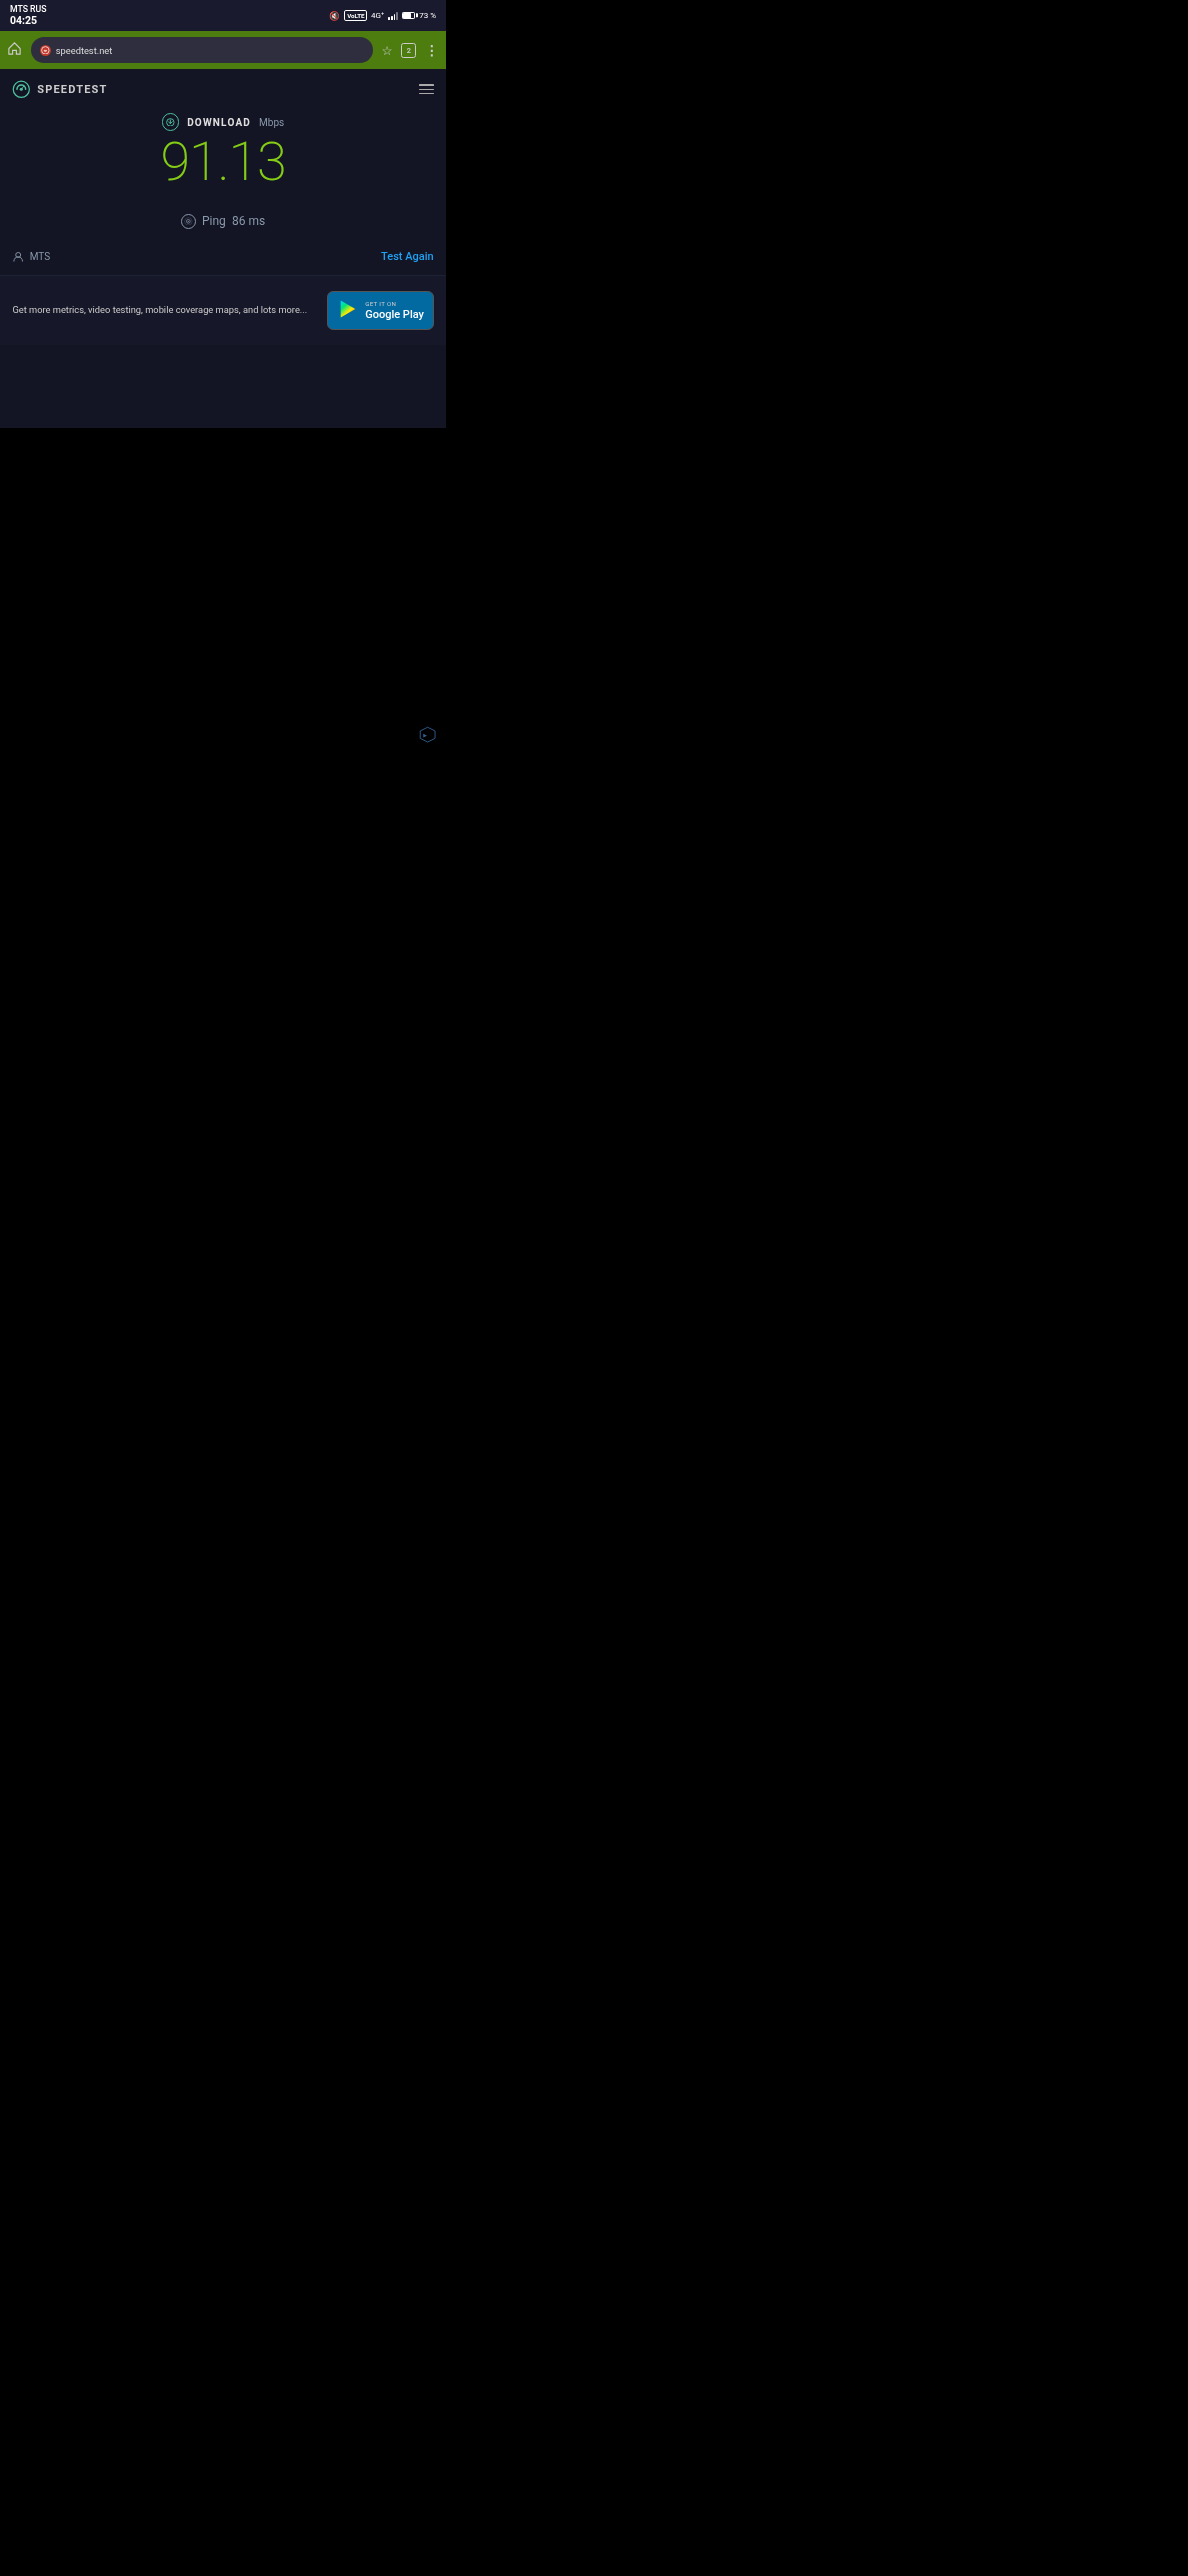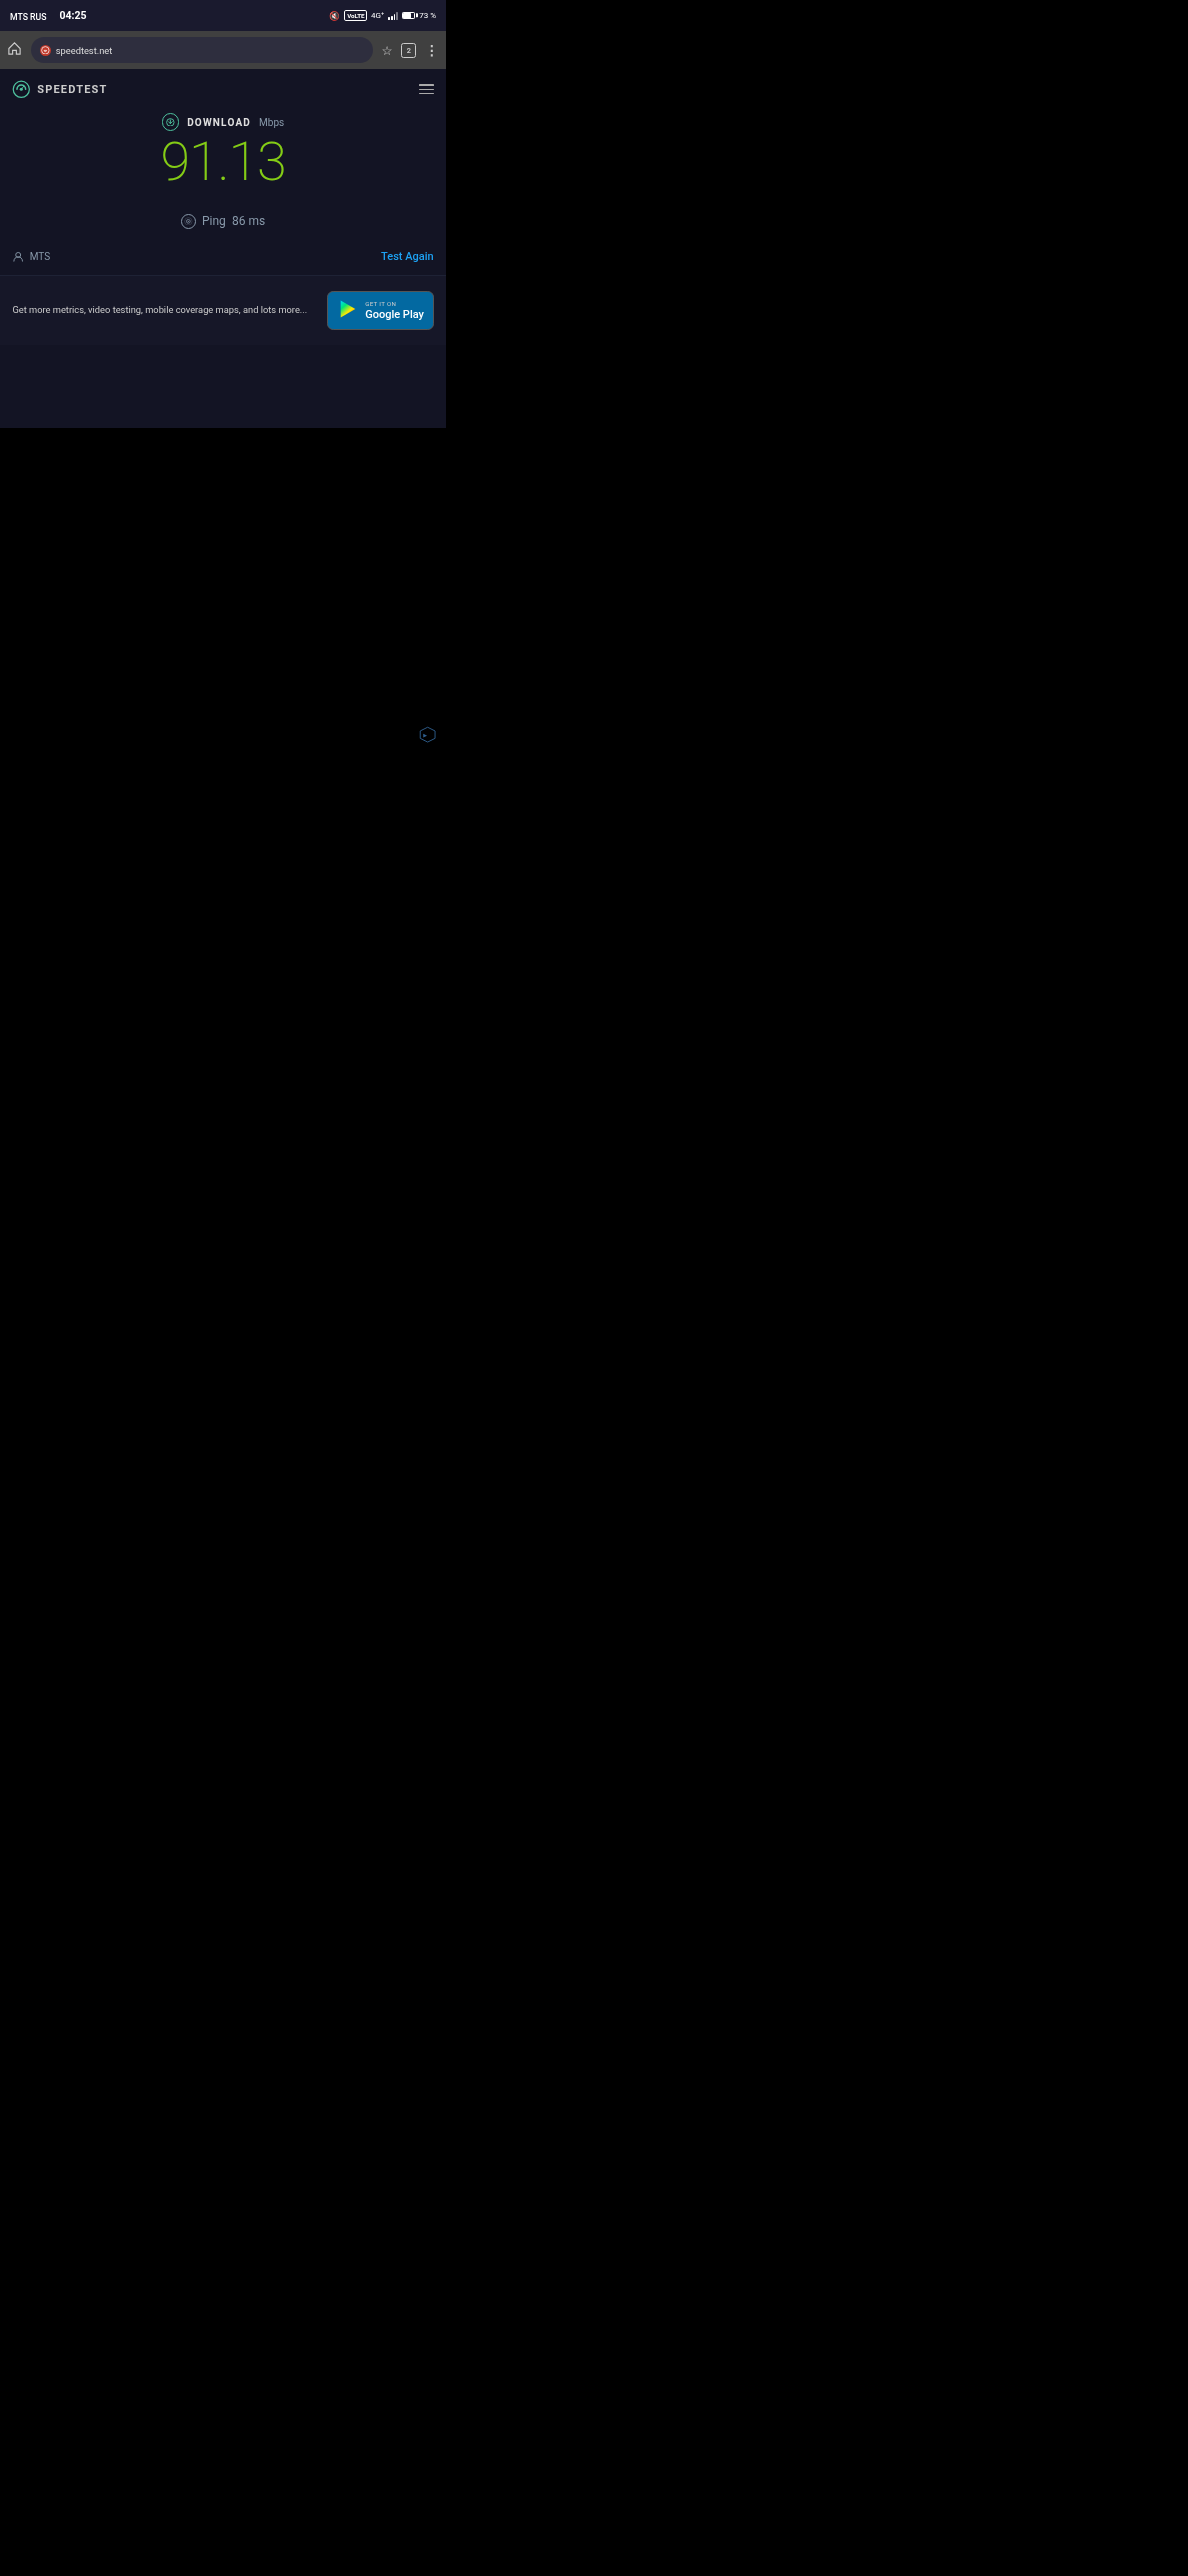--- a/index.html
+++ b/index.html
@@ -18,25 +18,26 @@
       background: #1a1a2e;
       display: flex;
       justify-content: space-between;
       align-items: center;
       padding: 5px 10px;
       height: 31px;
     }
 
     .status-left {
       display: flex;
-      align-items: flex-end;
-      gap: 13px;
+      align-items: flex-start;
+      gap: 0;
       color: #fff;
       font-size: 8.7px;
       font-weight: 500;
+      flex-direction: column;
     }
 
     .status-right {
       display: flex;
       align-items: center;
       gap: 3.7px;
       color: #fff;
       font-size: 8px;
     }
 
@@ -88,21 +89,21 @@
       border: 0.6px solid #fff;
       border-radius: 1.9px;
       padding: 0.6px 1.9px;
       font-size: 6.2px;
       font-weight: 700;
       color: #fff;
     }
 
     
     .browser-chrome {
-      background: #404040;
+      background: #4d7c0f;
       padding: 5px 7.4px;
       display: flex;
       align-items: center;
       gap: 8.7px;
       height: 38px;
     }
 
     .home-btn {
       color: #ccc;
       font-size: 13.6px;

